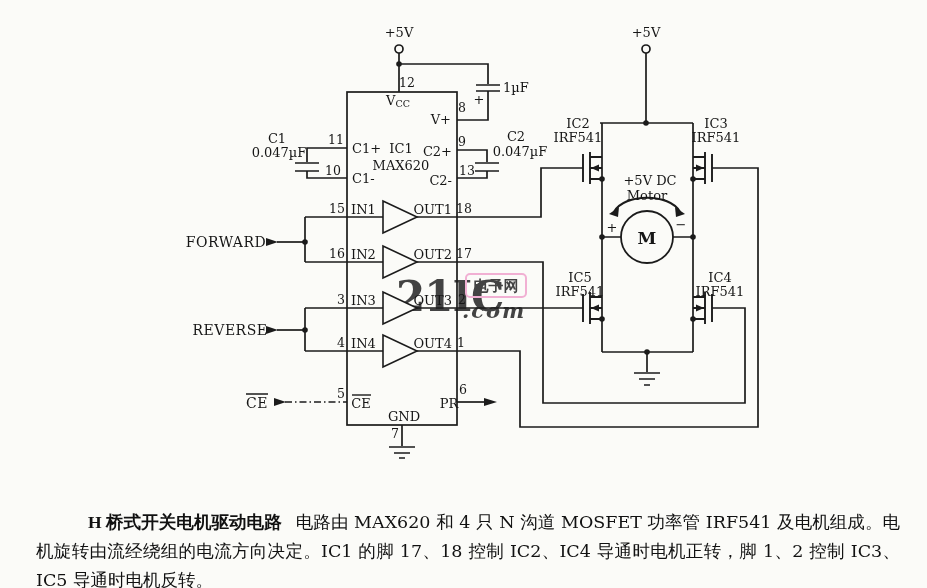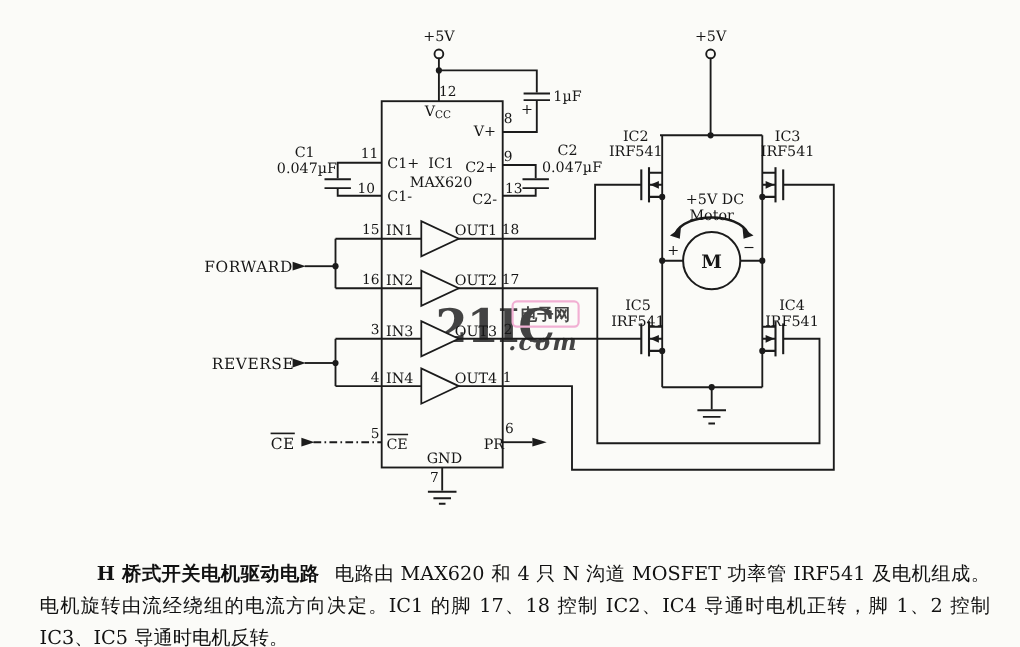--- a/index.html
+++ b/index.html
@@ -16,21 +16,21 @@
   .big{font-size:14px;letter-spacing:.5px;}
   .cap-lbl{font-size:13px;}
   .wm-logo{font-size:42px;font-weight:bold;letter-spacing:-1px;}
   .wm-cn{font-size:15px;font-weight:bold;}
   .wm-com{font-size:21px;font-weight:bold;font-style:italic;letter-spacing:2px;}
   .caption{
     position:absolute;left:36px;top:490px;width:864px;
     font-size:17.5px;line-height:29px;text-align:justify;
     text-indent:52px;color:#111;
   }
-  .caption .lead{font-weight:bold;margin-right:14px;}
+  .caption .lead{font-weight:bold;margin-right:14px;font-family:Liberation Serif, serif;}
 </style>
 </head>
 <body>
 
 <div class="stage">
 <svg width="927" height="482" viewBox="0 0 927 482">
 
   <g opacity="0.8">
     <text class="wm-logo" x="396" y="311" fill="#ec8476">21IC</text>
     <rect x="466" y="274" width="60" height="23" rx="4" fill="none" stroke="#ef9ecb" stroke-width="2"></rect>

